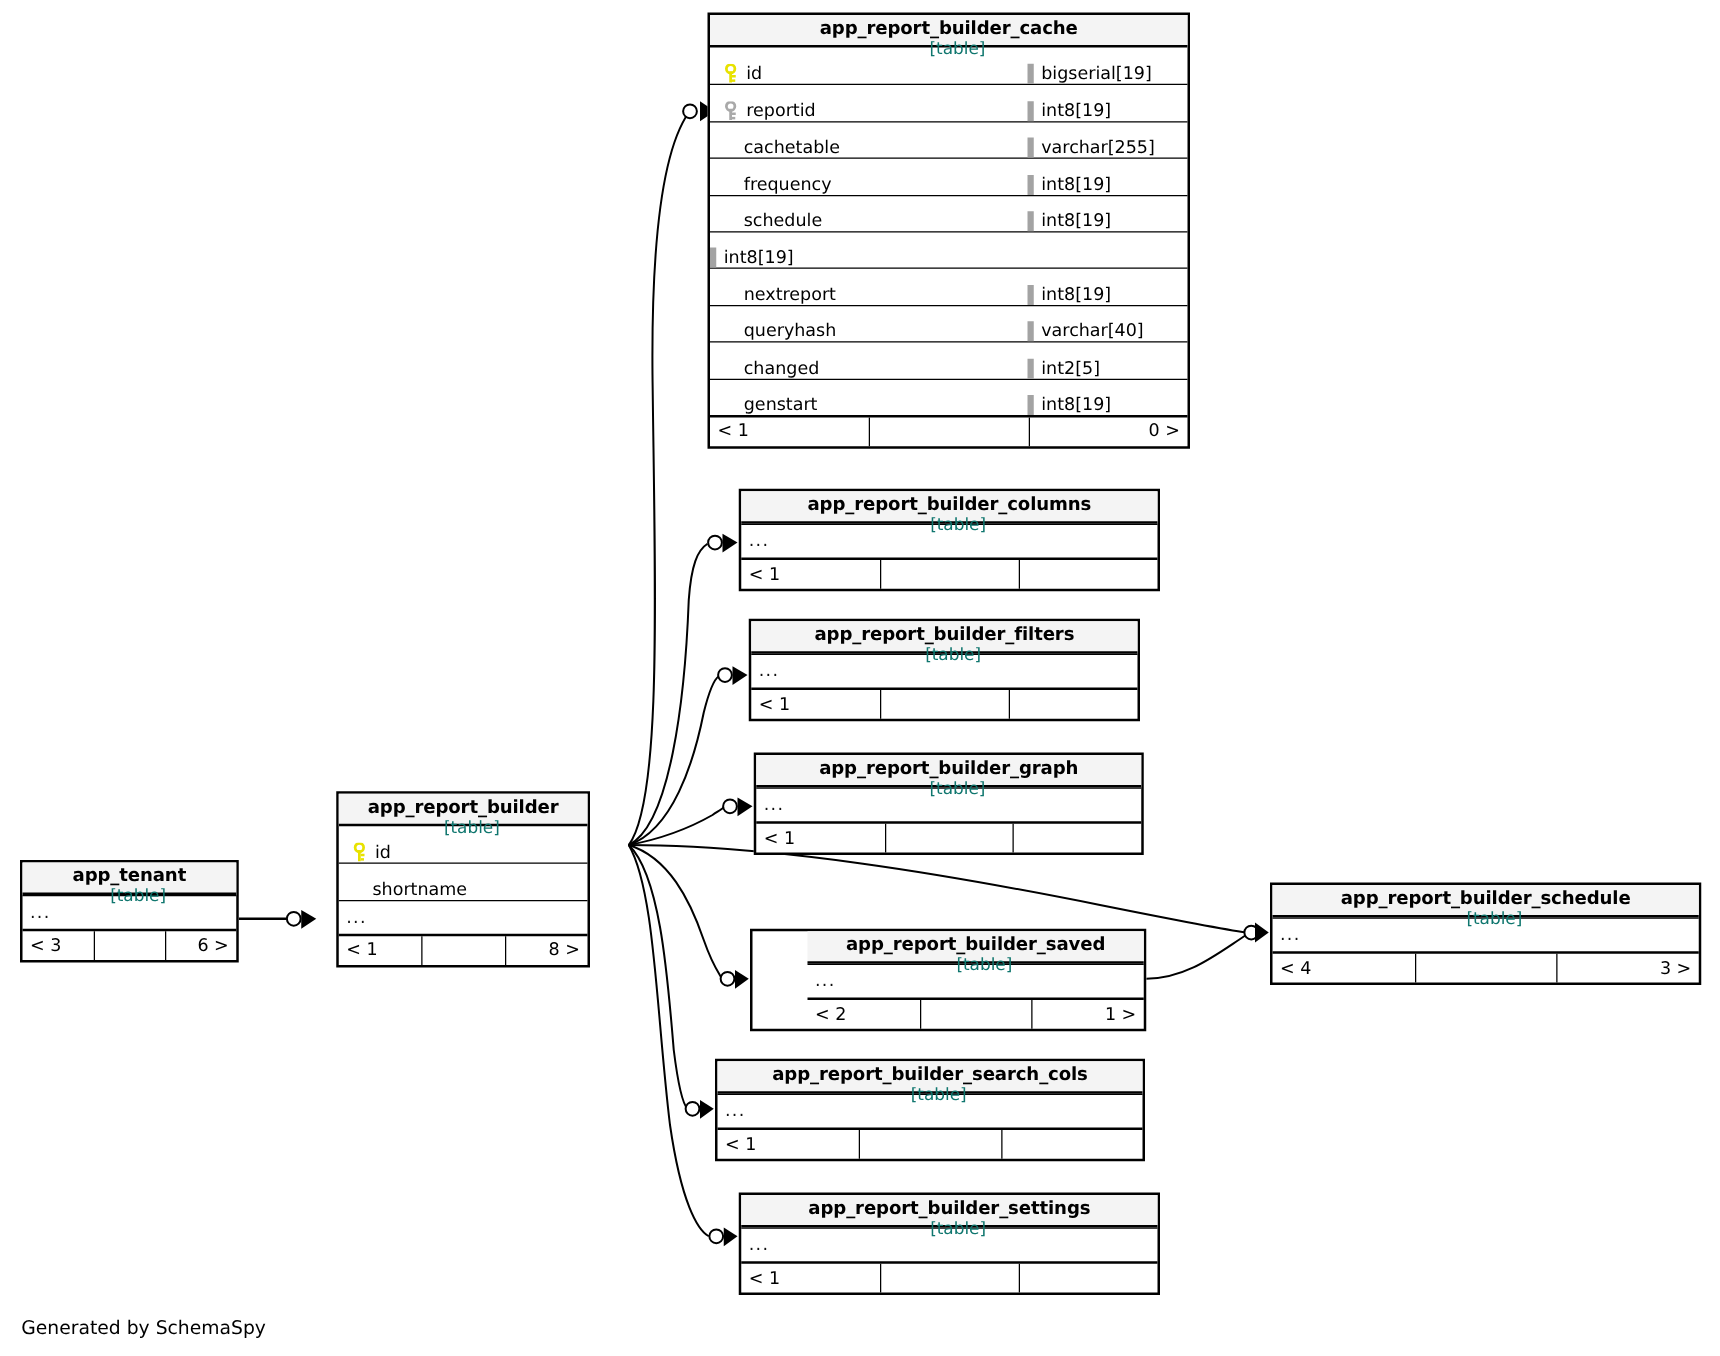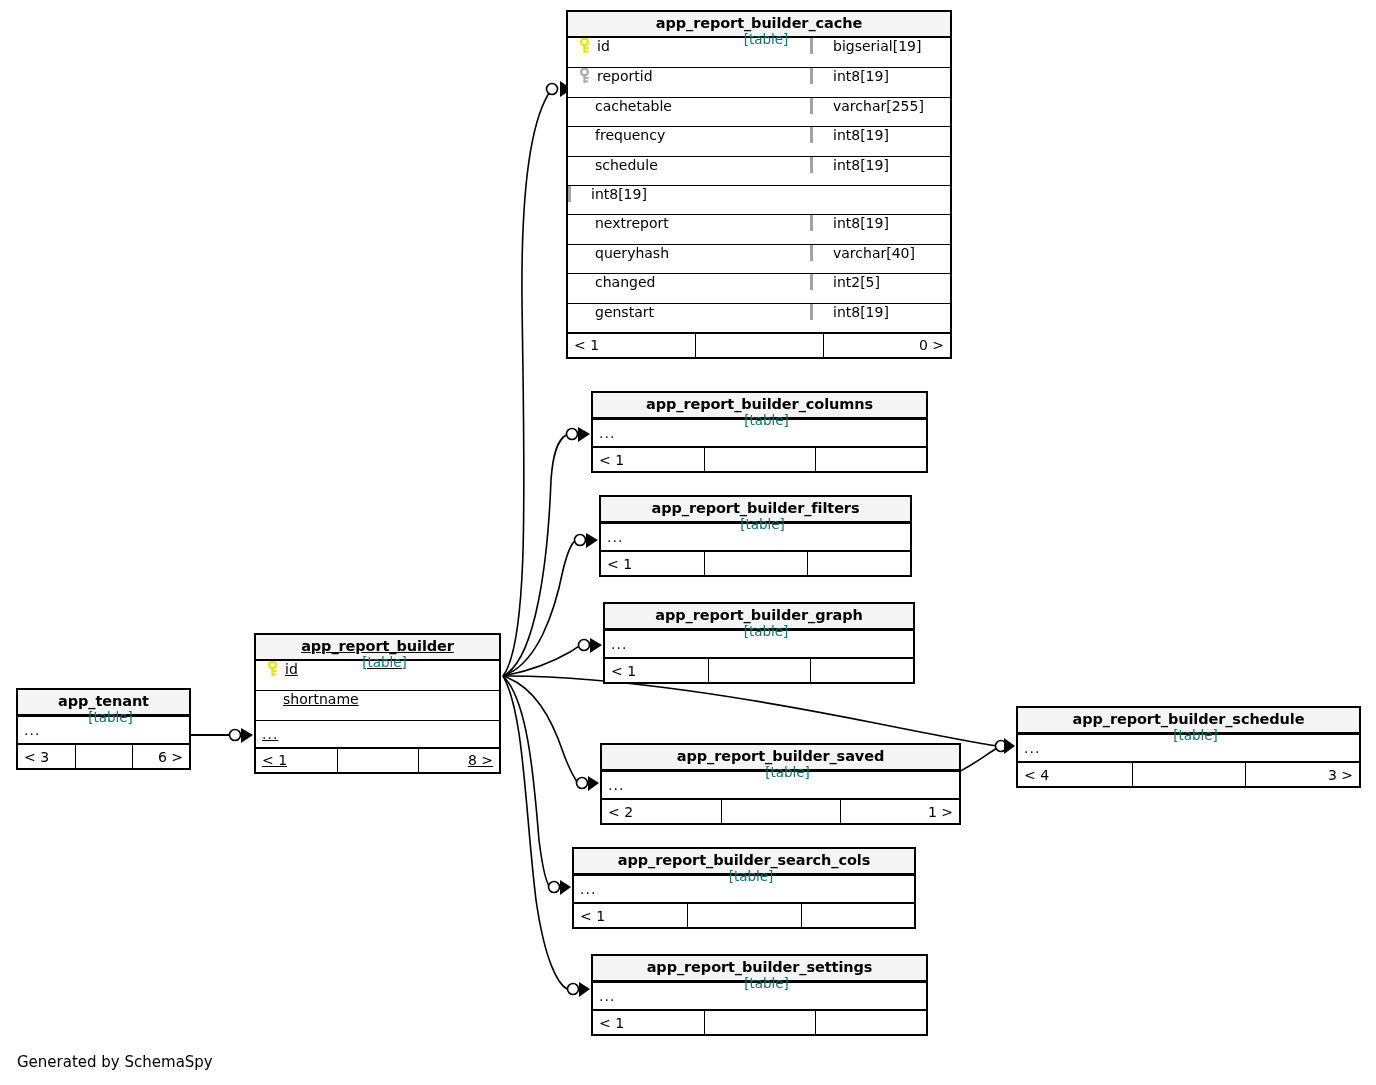--- a/index.html
+++ b/index.html
@@ -55,45 +55,45 @@
     white-space: nowrap;
   }
   .tbl-kind {
     font-size: 13.5px;
     color: #0f766e;
     padding-left: 14px;
     white-space: nowrap;
   }
   .tbl-row {
     display: flex;
-    align-items: flex-start;
+    align-items: flex-end;
     border-top: 1px solid #000000;
     height: 29.4px;
     box-sizing: border-box;
   }
   .tbl-node.first-row, .tbl-row.first {
     border-top: none;
   }
   .col-name {
     flex: 1 1 auto;
     display: flex;
     align-items: center;
     padding-left: 7px;
     font-size: 14px;
     white-space: nowrap;
     overflow: hidden;
   }
   .col-type {
     flex: 0 0 auto;
     display: flex;
     align-items: center;
-    padding-left: 20px;
+    padding-left: 6px;
     padding-right: 5px;
     font-size: 14px;
-    border-left: 3px solid #a3a3a3;
+    border-left: 5px solid #a3a3a3;
     white-space: nowrap;
   }
   .ellipsis-row {
     display: flex;
     align-items: center;
     border-top: 1px solid #000000;
     height: 27px;
     padding-left: 6px;
     font-size: 14px;
     letter-spacing: 1px;
@@ -320,21 +320,21 @@
         <span class="tbl-name">app_report_builder_graph</span>
         <span class="tbl-kind">[table]</span>
       </div>
       <div class="ellipsis-row">...</div>
       <div class="tbl-footer">
         <div class="foot-cell foot-left">&lt; 1</div>
         <div class="foot-cell foot-mid"></div>
         <div class="foot-cell foot-right"></div>
       </div>
     </div>
-    <div class="table-node" style="left: 600px; top: 743px; width: 361px;">
+    <div class="table-node" style="left: 600px; top: 743px; width: 317px; padding-left: 44px;">
       <div class="tbl-header">
         <span class="tbl-name">app_report_builder_saved</span>
         <span class="tbl-kind">[table]</span>
       </div>
       <div class="ellipsis-row">...</div>
       <div class="tbl-footer">
         <div class="foot-cell foot-left">&lt; 2</div>
         <div class="foot-cell foot-mid"></div>
         <div class="foot-cell foot-right">1 &gt;</div>
       </div>
@@ -356,21 +356,21 @@
         <span class="tbl-name">app_report_builder_settings</span>
         <span class="tbl-kind">[table]</span>
       </div>
       <div class="ellipsis-row">...</div>
       <div class="tbl-footer">
         <div class="foot-cell foot-left">&lt; 1</div>
         <div class="foot-cell foot-mid"></div>
         <div class="foot-cell foot-right"></div>
       </div>
     </div>
-    <div class="table-node" style="left: 254px; top: 633px; width: 247px; text-decoration: underline;">
+    <div class="table-node" style="left: 269px; top: 633px; width: 203px;">
       <div class="tbl-header">
         <span class="tbl-name">app_report_builder</span>
         <span class="tbl-kind">[table]</span>
       </div>
       <div class="tbl-row first">
         <div class="col-name">
           <span class="key-icon"><svg viewBox="0 0 15 16" width="15" height="16">
               <circle cx="7.5" cy="4" r="3.4" fill="none" stroke="#e8e200" stroke-width="2.2"></circle>
               <rect x="6.4" y="6" width="2.2" height="9" fill="#e8e200"></rect>
               <rect x="8.6" y="9" width="3" height="2" fill="#e8e200"></rect>

